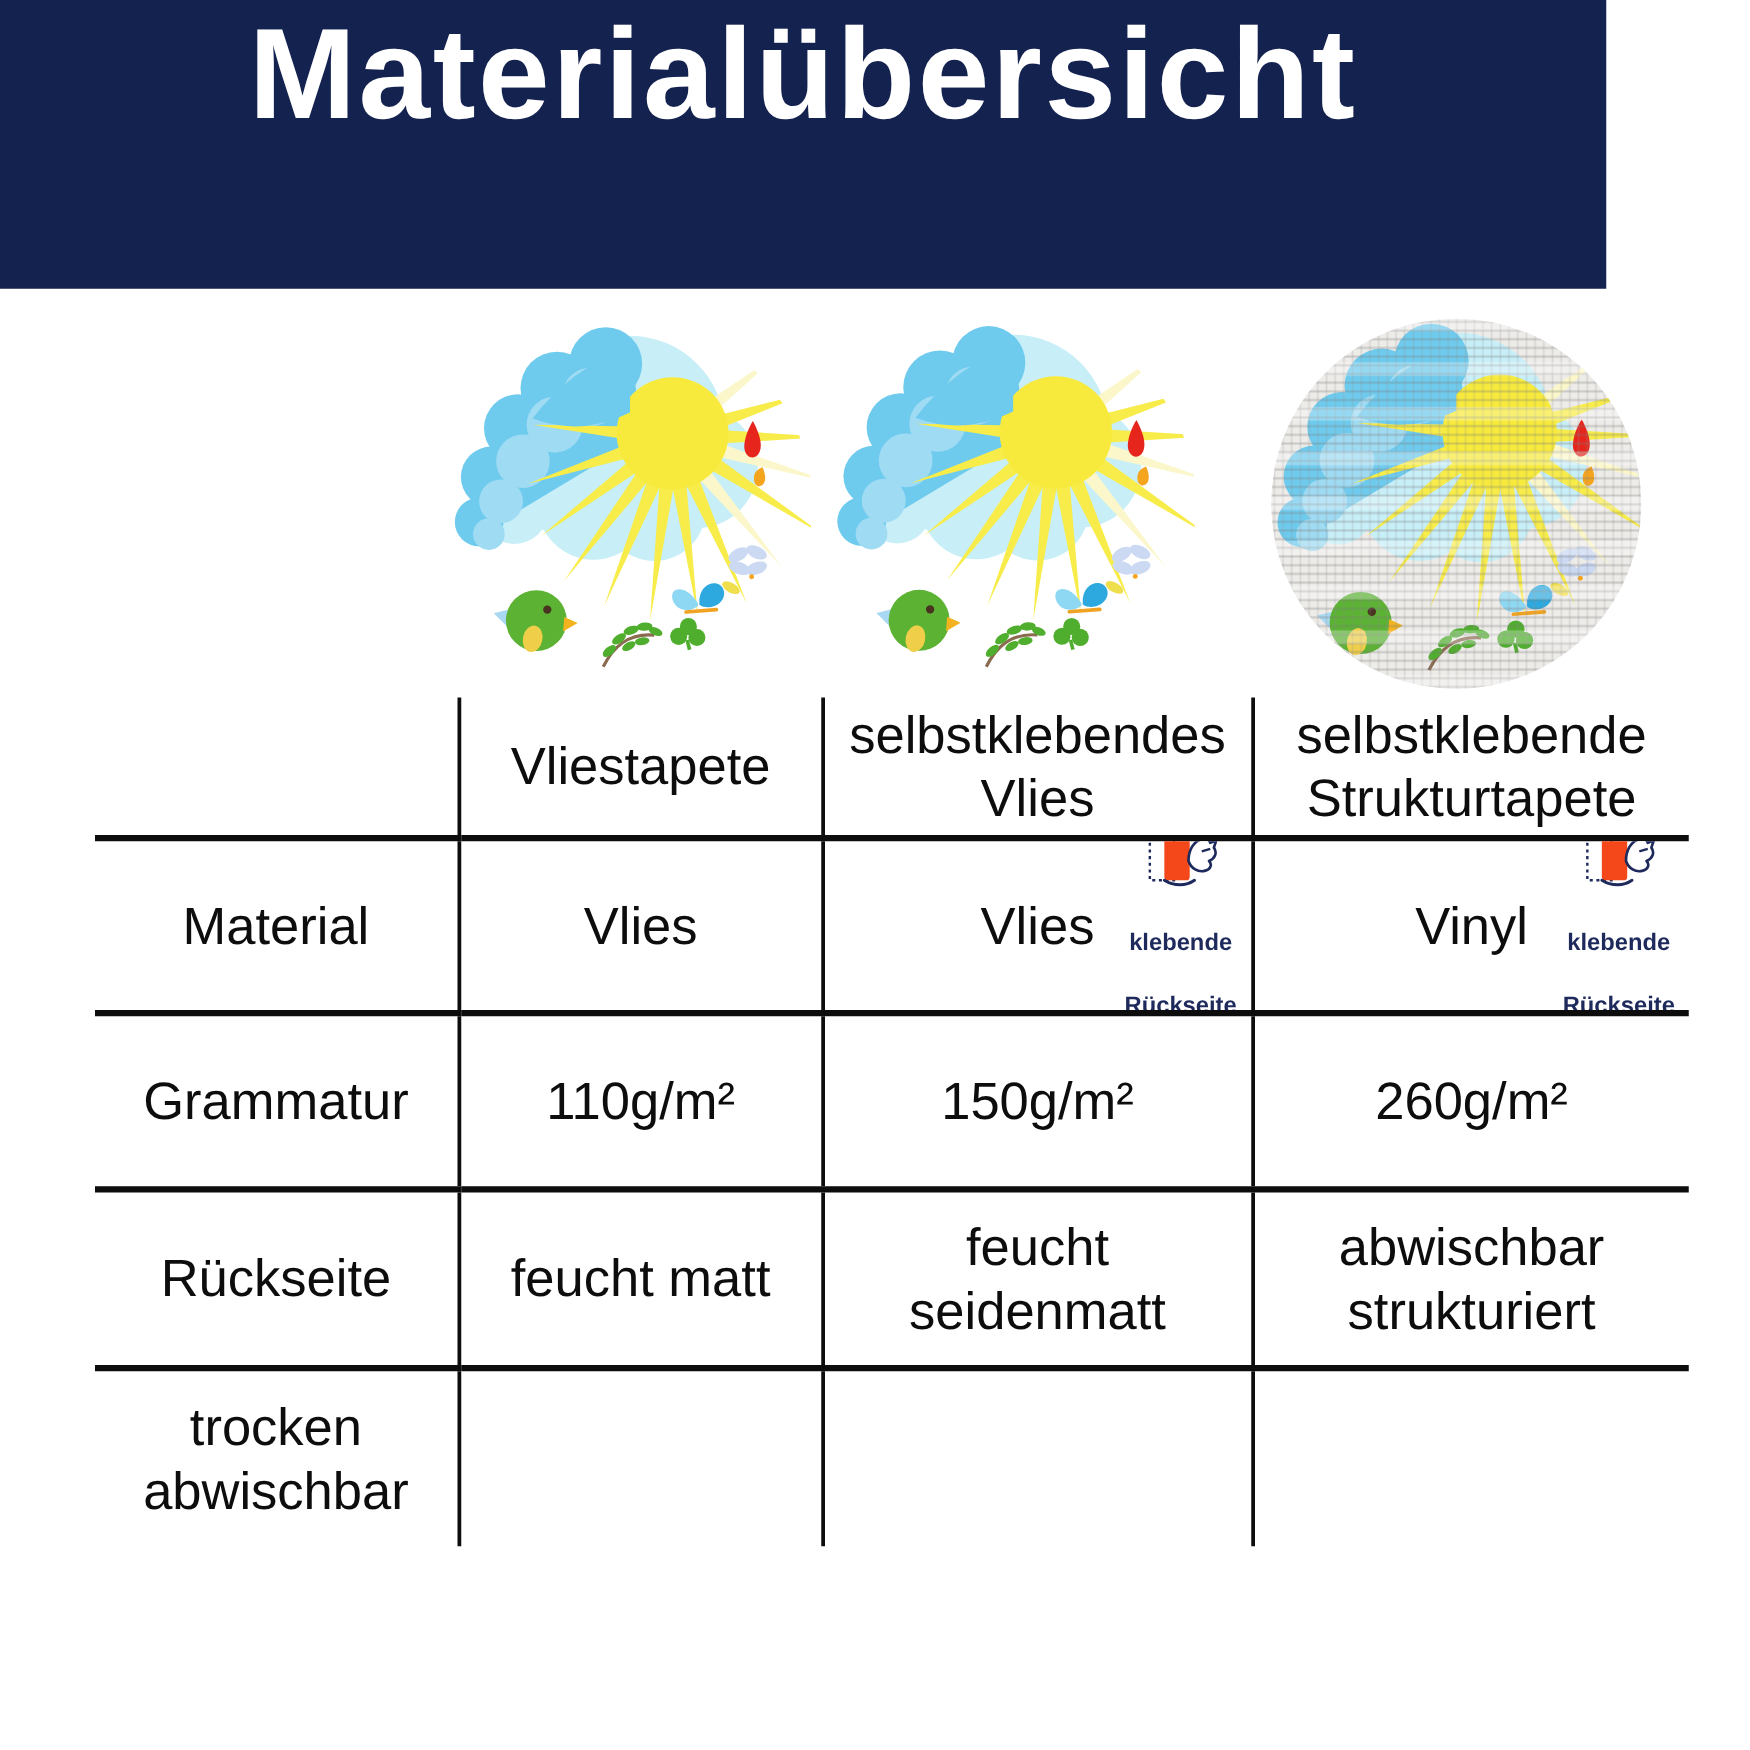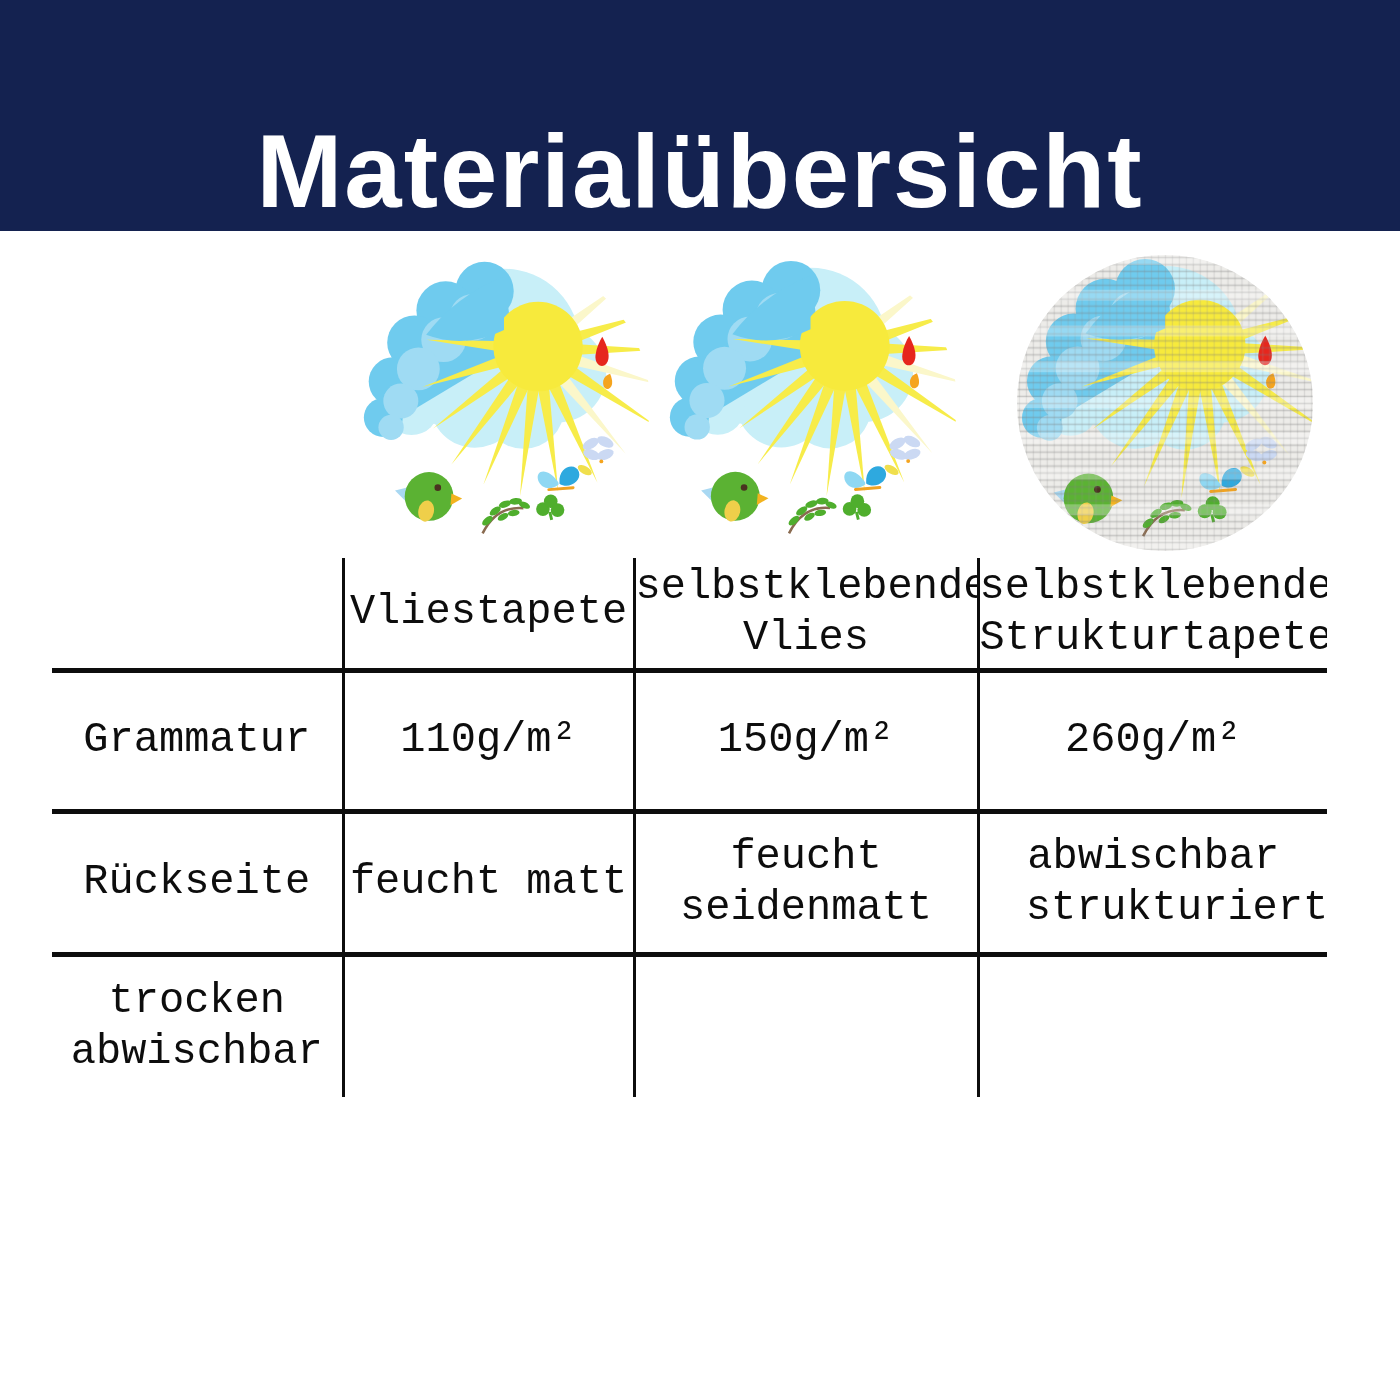--- a/index.html
+++ b/index.html
@@ -2,36 +2,36 @@
 <html style="--navy: #142250; --check_orange: #F4471A; --badge_text: #1E2A5C;"><head>
 <meta charset="utf-8">
 <style>
   html,body{margin:0;padding:0;}
   body{
     width:1400px;height:1400px;position:relative;overflow:hidden;
     background:#ffffff;font-family:"Liberation Sans",sans-serif;color:#0d0d0d;
   }
   
   .banner{
-    position:absolute;left:0;top:0;width:1400px;height:231px;
+    position:absolute;left:0;top:0;width:1285px;height:231px;
     background:var(--navy,#142250);
-    display:flex;align-items:flex-end;justify-content:center;
+    display:flex;align-items:flex-start;justify-content:center;
   }
   .banner h1{
     margin:0;color:#ffffff;font-size:103px;font-weight:800;letter-spacing:2px;
   }
   
   .swatch{position:absolute;}
   #sw1{left:358px;top:257px;width:292px;height:292px;}
   #sw2{left:664px;top:256px;width:293px;height:293px;}
   #sw3{left:1016px;top:254px;width:298px;height:298px;}
   
   table.materials{
-    position:absolute;left:52px;top:558px;width:1275px;
-    border-collapse:collapse;table-layout:fixed;font-family:Liberation Mono, monospace;
+    position:absolute;left:76px;top:558px;width:1275px;
+    border-collapse:collapse;table-layout:fixed;
   }
   table.materials td{
     vertical-align:middle;text-align:center;font-size:42px;line-height:1.22;
     padding:0;overflow:hidden;
   }
   table.materials tr+tr td{border-top:5px solid #0d0d0d;}
   table.materials td+td{border-left:3px solid #0d0d0d;}
   tr.r-head td{height:110px;}
   tr.r-material td{height:135px;}
   tr.r-grammatur td{height:136px;}
@@ -218,20 +218,42 @@
     </colgroup>
 
   <tbody>
       <tr class="r-head">
     <td></td>
     <td>Vliestapete</td>
     <td class="th-left">selbstklebendes Vlies</td>
     <td class="th-left">selbstklebende Strukturtapete</td>
   </tr>
 
+  <tr class="r-material">
+    <td class="row-label">Material</td>
+    <td>Vlies</td>
+    <td class="val-cell">
+      <span>Vlies</span>
+      <span class="badge">
+        <svg>
+              <use href="#peel-icon"></use>
+            </svg>
+        <span class="badge-label">klebende Rückseite</span>
+      </span>
+    </td>
+    <td class="val-cell">
+      <span>Vinyl</span>
+      <span class="badge">
+        <svg>
+              <use href="#peel-icon"></use>
+            </svg>
+        <span class="badge-label">klebende Rückseite</span>
+      </span>
+    </td>
+  </tr>
 
   <tr class="r-grammatur">
     <td class="row-label">Grammatur</td>
     <td>110g/m²</td>
     <td>150g/m²</td>
     <td>260g/m²</td>
   </tr>
 
   <tr class="r-oberflaeche">
     <td class="row-label">Rückseite</td>

